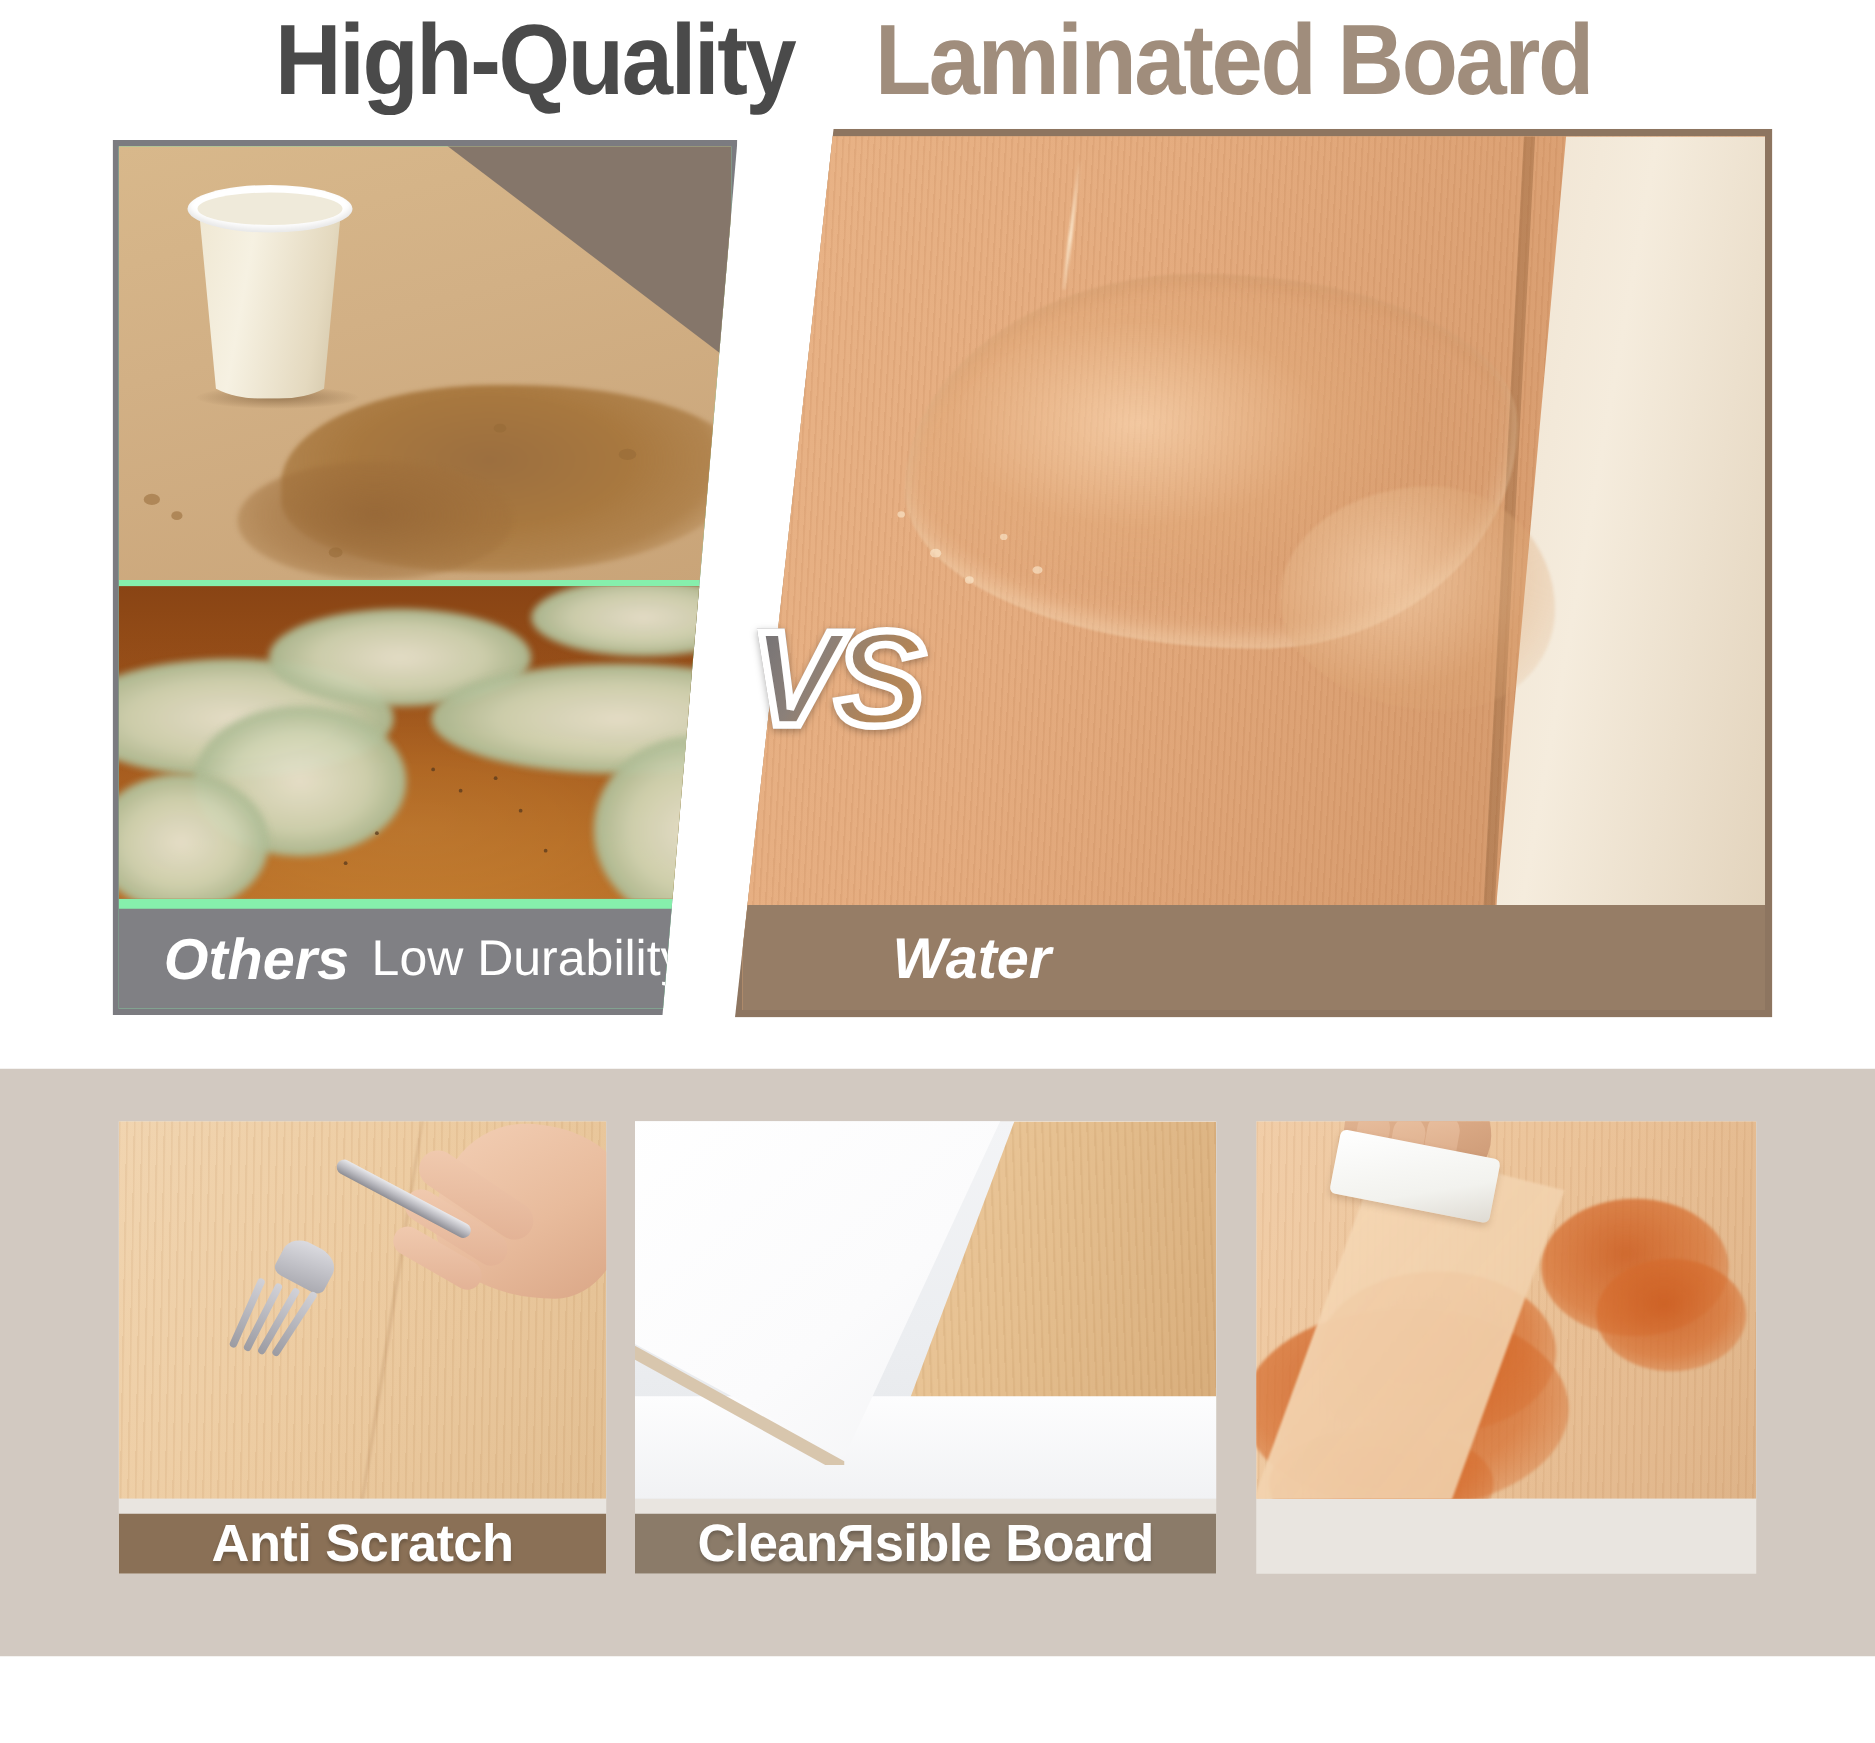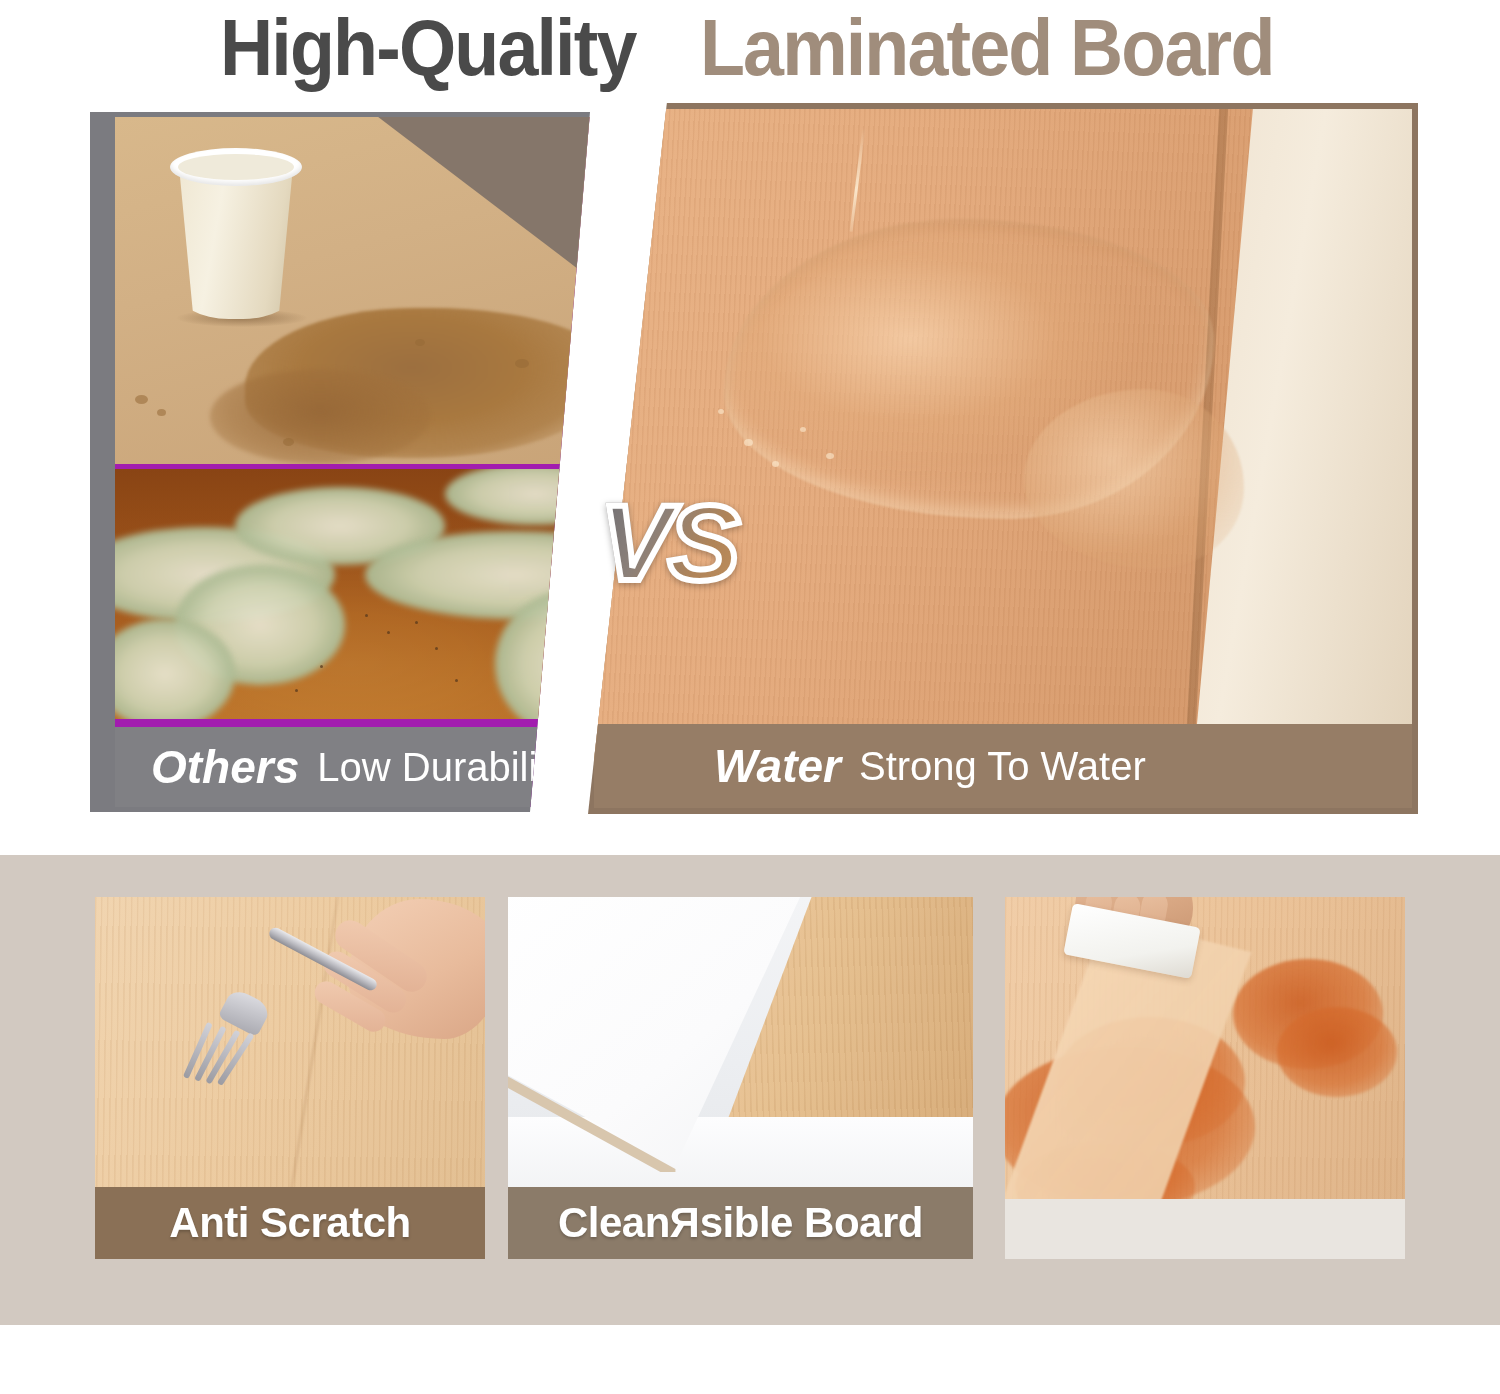--- a/index.html
+++ b/index.html
@@ -58,22 +58,21 @@
     left: 90px; top: 17px;
     width: 500px; height: 700px;
     background: #7b7b80;
     padding: 5px;
     clip-path: polygon(0 0, 100% 0, 88% 100%, 0 100%);
   }
   .left-inner {
     position: relative;
     width: 100%; height: 100%;
     overflow: hidden;
-    background: #a21caf;
-    margin-left: 20px;
+    background: #86efac;
   }
 
   
   .photo-spill {
     position: absolute;
     left: 0; top: 0; right: 0;
     height: 347px;
     overflow: hidden;
     background:
       linear-gradient(165deg, #d8b88b 0%, #d2b085 40%, #c9a478 100%);
@@ -319,21 +318,21 @@
 
   .feat-img {
     position: absolute;
     left: 0; top: 0; right: 0;
     bottom: 60px;
     overflow: hidden;
   }
   .feat-bar {
     position: absolute;
     left: 0; bottom: 0;
-    width: 100%; height: 72px;
+    width: 100%; height: 48px;
     display: flex;
     align-items: center;
     justify-content: center;
     white-space: nowrap;
   }
   .bar-1 { background: #8a7056; }
   .bar-2 { background: #8b7b69; }
   .bar-3 { background: linear-gradient(100deg, #7f6347 0%, #9d7d5c 45%, #7a5e45 100%); }
   .feat-label {
     color: #ffffff;
@@ -554,21 +553,20 @@
           <div class="water-streak"></div>
           <div class="water-bead" style="left:150px; top:330px; width:9px;  height:7px;"></div>
           <div class="water-bead" style="left:178px; top:352px; width:7px;  height:6px;"></div>
           <div class="water-bead" style="left:206px; top:318px; width:6px;  height:5px;"></div>
           <div class="water-bead" style="left:232px; top:344px; width:8px;  height:6px;"></div>
           <div class="water-bead" style="left:124px; top:300px; width:6px;  height:5px;"></div>
         </div>
 
         <div class="cap-right">
           <span class="cap-strong-i">Water</span>
-          <span class="cap-light">Strong To Water</span>
         </div>
 
       </div>
     </div>
 
     <div class="vs">VS</div>
 
   </div>
 
   <div class="features">

